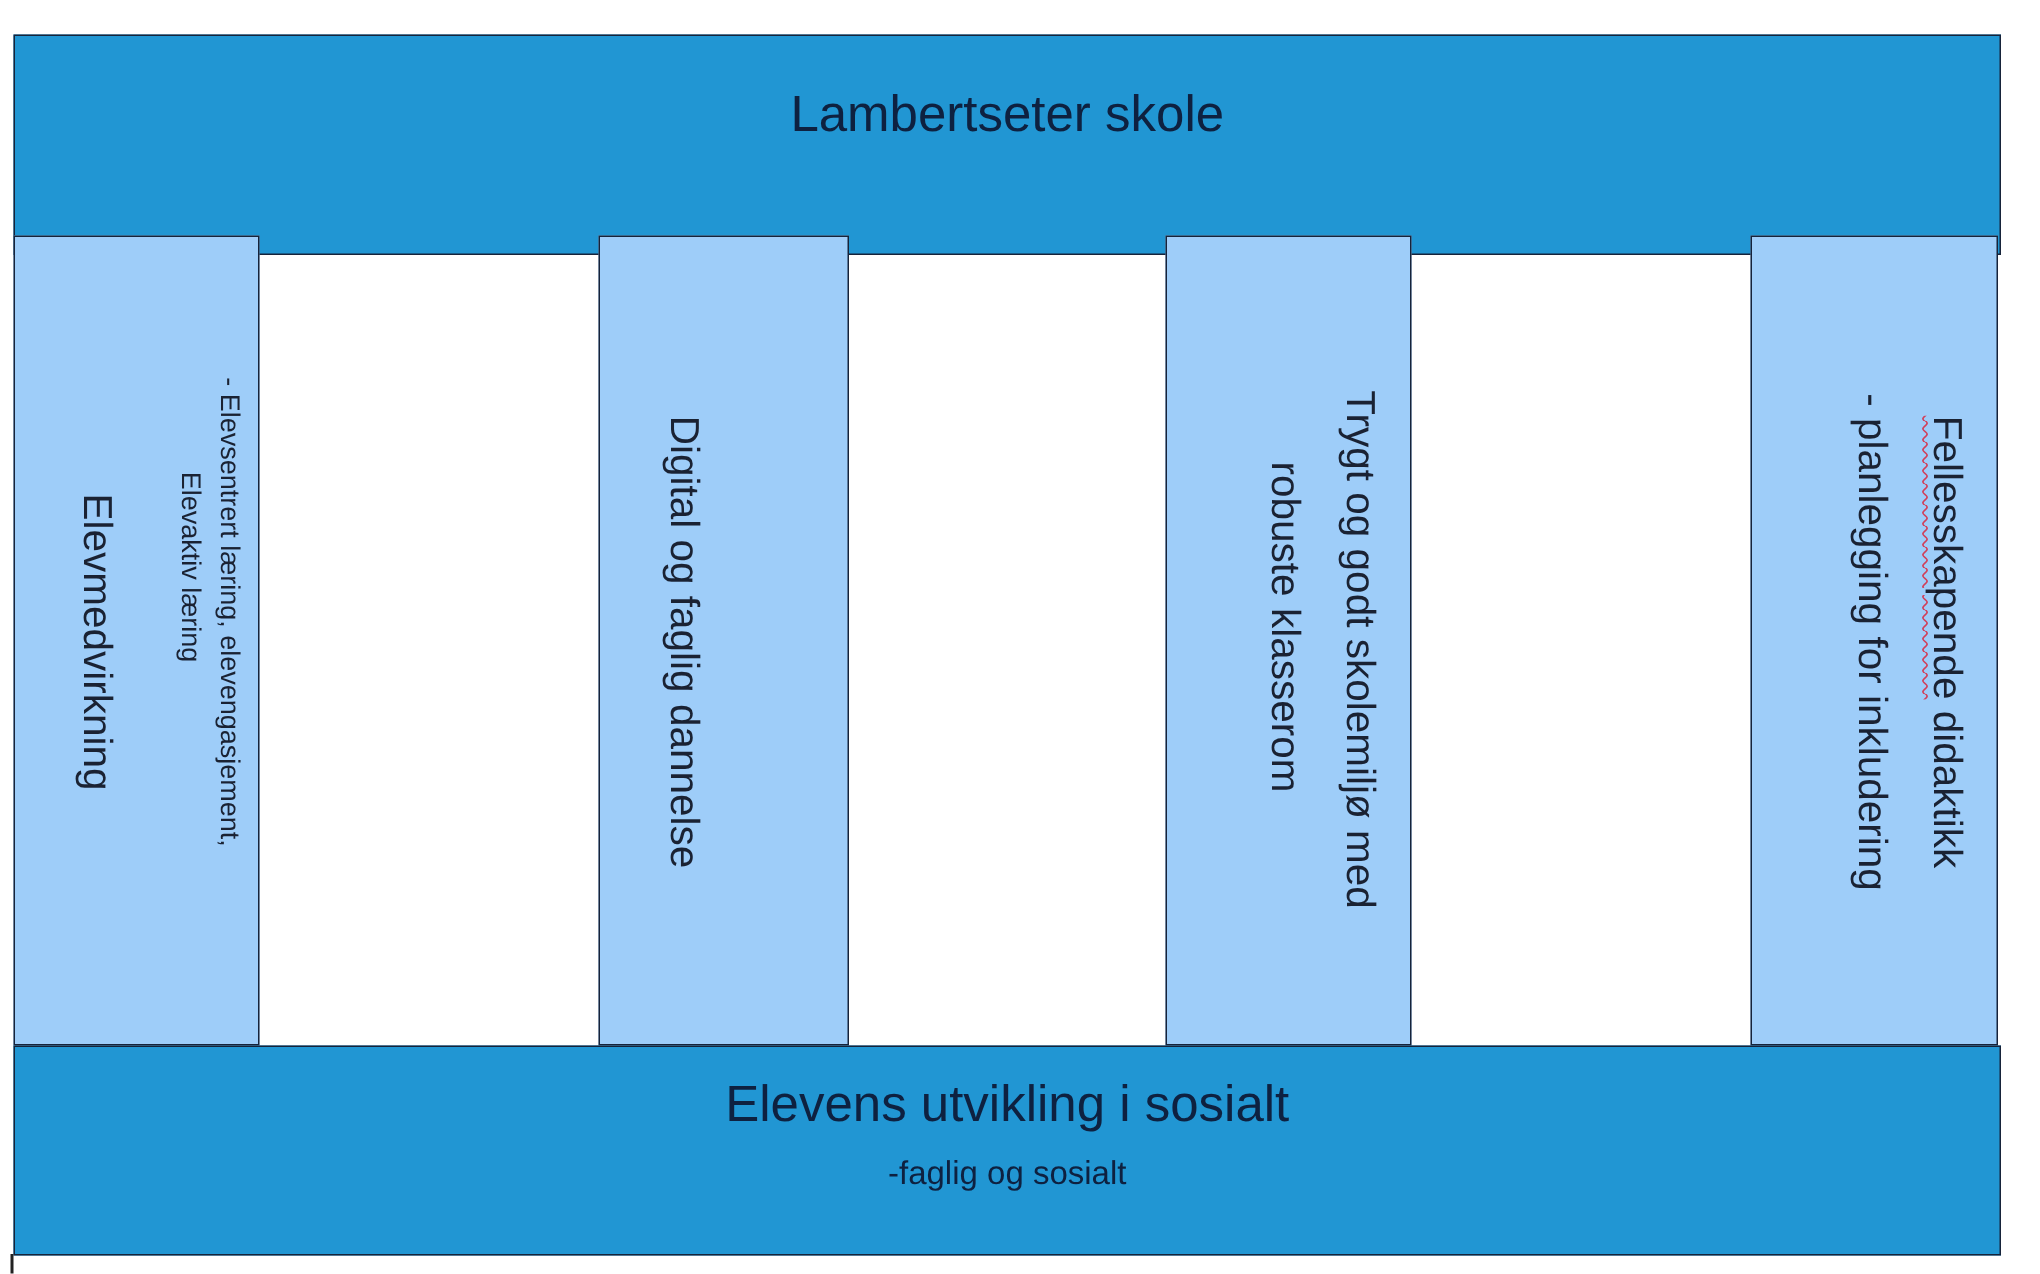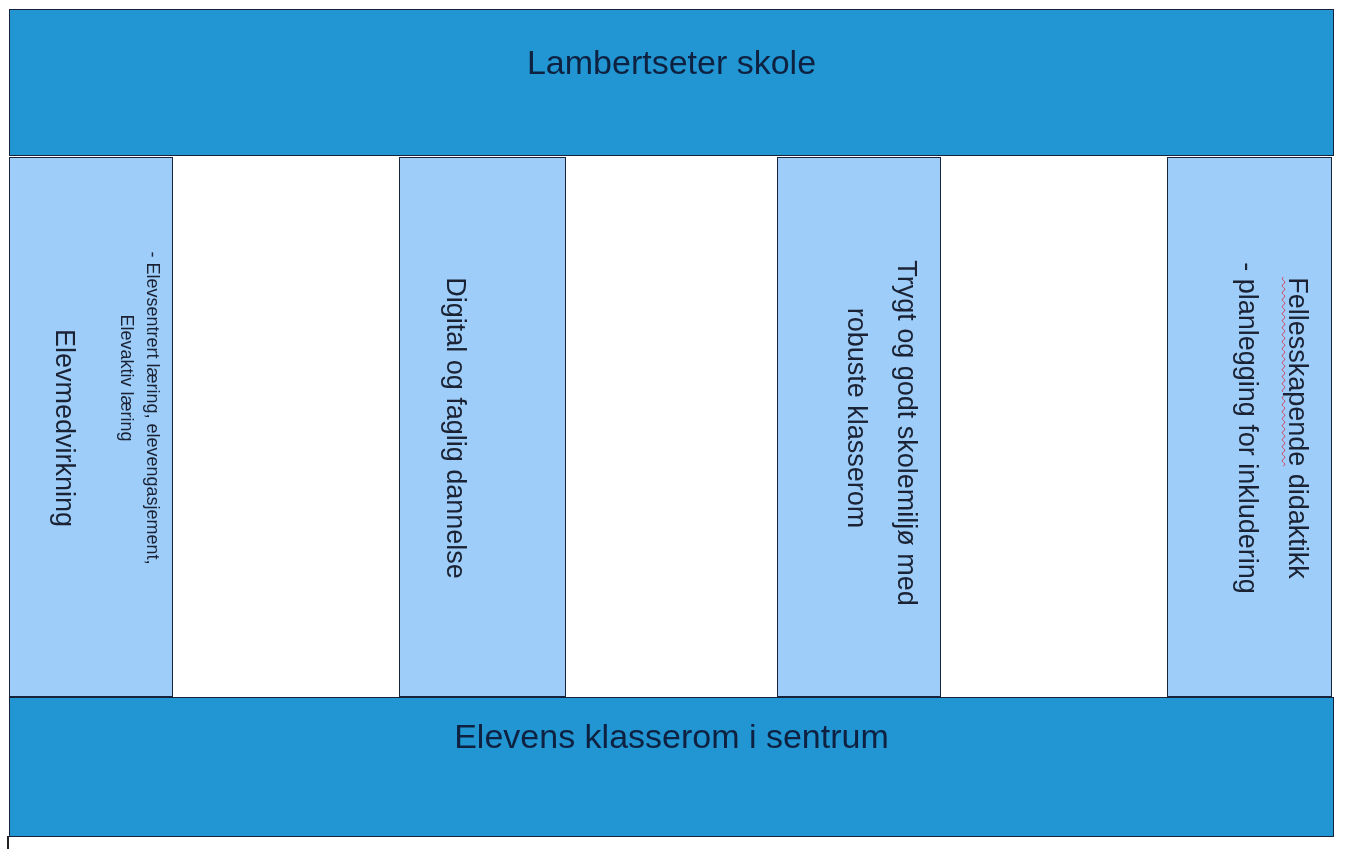--- a/index.html
+++ b/index.html
@@ -8,21 +8,21 @@
       font-family: "Liberation Sans", "DejaVu Sans", sans-serif;
       color: #0f1e3c;
     }
     .band {
       position: absolute; left: 9px; width: 1325px;
       background: #2196d3;
       border: 1.5px solid #16233a;
       box-sizing: border-box;
       text-align: center;
     }
-    #top-band { top: 9px; height: 147px; }
+    #top-band { top: 23px; height: 147px; }
     #bottom-band { top: 697px; height: 140px; }
     .band-title { font-size: 34px; line-height: 40px; color: #0e2140; }
     .band-sub { font-size: 22px; line-height: 28px; color: #0e2140; }
     #top-band .band-title { margin-top: 32px; }
     #top-band .band-sub { margin-top: 12px; }
     #bottom-band .band-title { margin-top: 18px; }
     #bottom-band .band-sub { margin-top: 12px; }
 
     .pillar {
       position: absolute; top: 157px; height: 540px;
@@ -77,16 +77,17 @@
 </div>
 
 <div class="pillar" style="left:1167px; width:165px;">
   <div class="pillar-inner" style="width:540px; height:165px; transform: translateX(165px) rotate(90deg);">
     <div class="pillar-title" style="margin-top:18px;"><span class="spell-red">Fellesskapende</span><span> didaktikk</span></div>
     <div class="pillar-title" style="margin-top:16px;">- planlegging for inkludering</div>
   </div>
 </div>
 
 <div id="bottom-band" class="band">
-  <div class="band-title">Elevens  klasserom i sentrum</div>
+  <div class="band-title">Elevens  utvikling i sosialt</div>
+  <div class="band-sub">-faglig og sosialt</div>
 </div>
 
 <div id="stem-mark"></div>
 
 </body></html>

